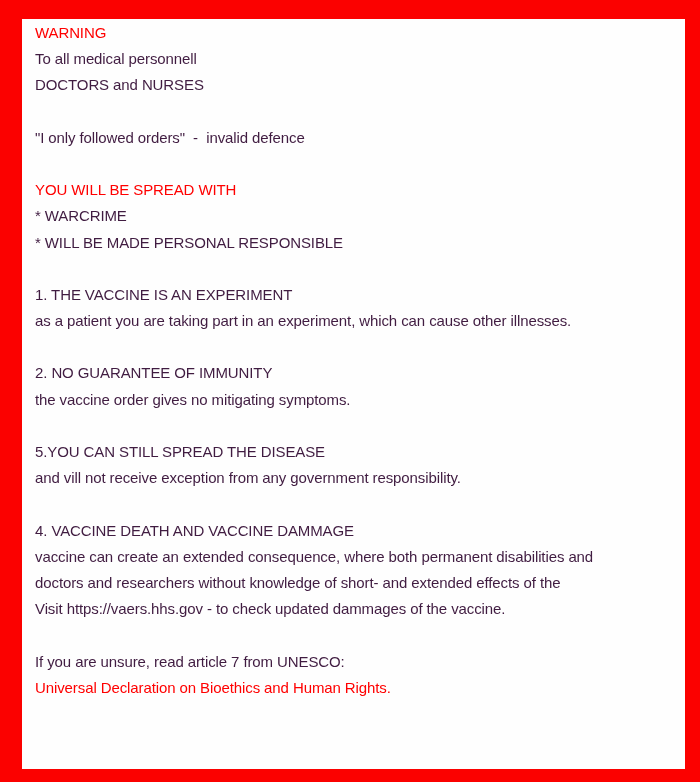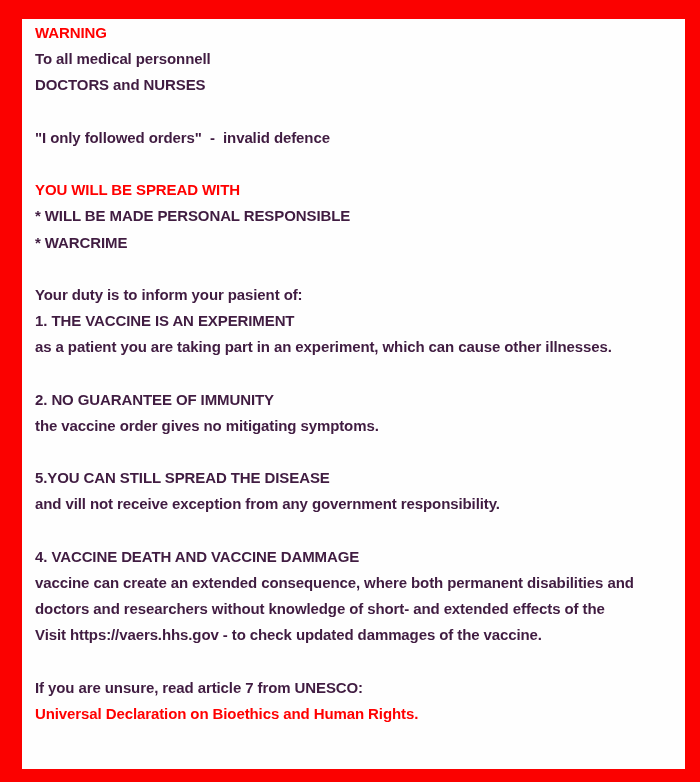--- a/index.html
+++ b/index.html
@@ -19,21 +19,21 @@
     left: 22px;
     top: 19px;
     width: 663px;
     height: 750px;
     background: var(--paper-white, #fefefe);
     box-sizing: border-box;
     padding: 1px 8px 0 13px;
     overflow: hidden;
   }
   .line {
-    font-weight: bold;
+    font-weight: normal;
     font-size: 15px;
     line-height: 26.2px;
     height: 26.2px;
     color: var(--text-purple, #401c41);
     white-space: pre;
     letter-spacing: -0.1px;
   }
   .line.red {
     color: var(--text-red, #ff0000);
   }
@@ -43,24 +43,23 @@
 
 <div class="poster">
   <div id="lines">
       <div class="line red">WARNING</div>
       <div class="line">To all medical personnell</div>
       <div class="line">DOCTORS and NURSES</div>
       <div class="line">&nbsp;</div>
       <div class="line">"I only followed orders"  -  invalid defence</div>
       <div class="line">&nbsp;</div>
       <div class="line red">YOU WILL BE SPREAD WITH</div>
+      <div class="line">* WARCRIME</div>
       <div class="line">* WILL BE MADE PERSONAL RESPONSIBLE</div>
-      <div class="line">* WARCRIME</div>
       <div class="line">&nbsp;</div>
-      <div class="line">Your duty is to inform your pasient of:</div>
       <div class="line">1. THE VACCINE IS AN EXPERIMENT</div>
       <div class="line">as a patient you are taking part in an experiment, which can cause other illnesses.</div>
       <div class="line">&nbsp;</div>
       <div class="line">2. NO GUARANTEE OF IMMUNITY</div>
       <div class="line">the vaccine order gives no mitigating symptoms.</div>
       <div class="line">&nbsp;</div>
       <div class="line">5.YOU CAN STILL SPREAD THE DISEASE</div>
       <div class="line">and vill not receive exception from any government responsibility.</div>
       <div class="line">&nbsp;</div>
       <div class="line">4. VACCINE DEATH AND VACCINE DAMMAGE</div>

